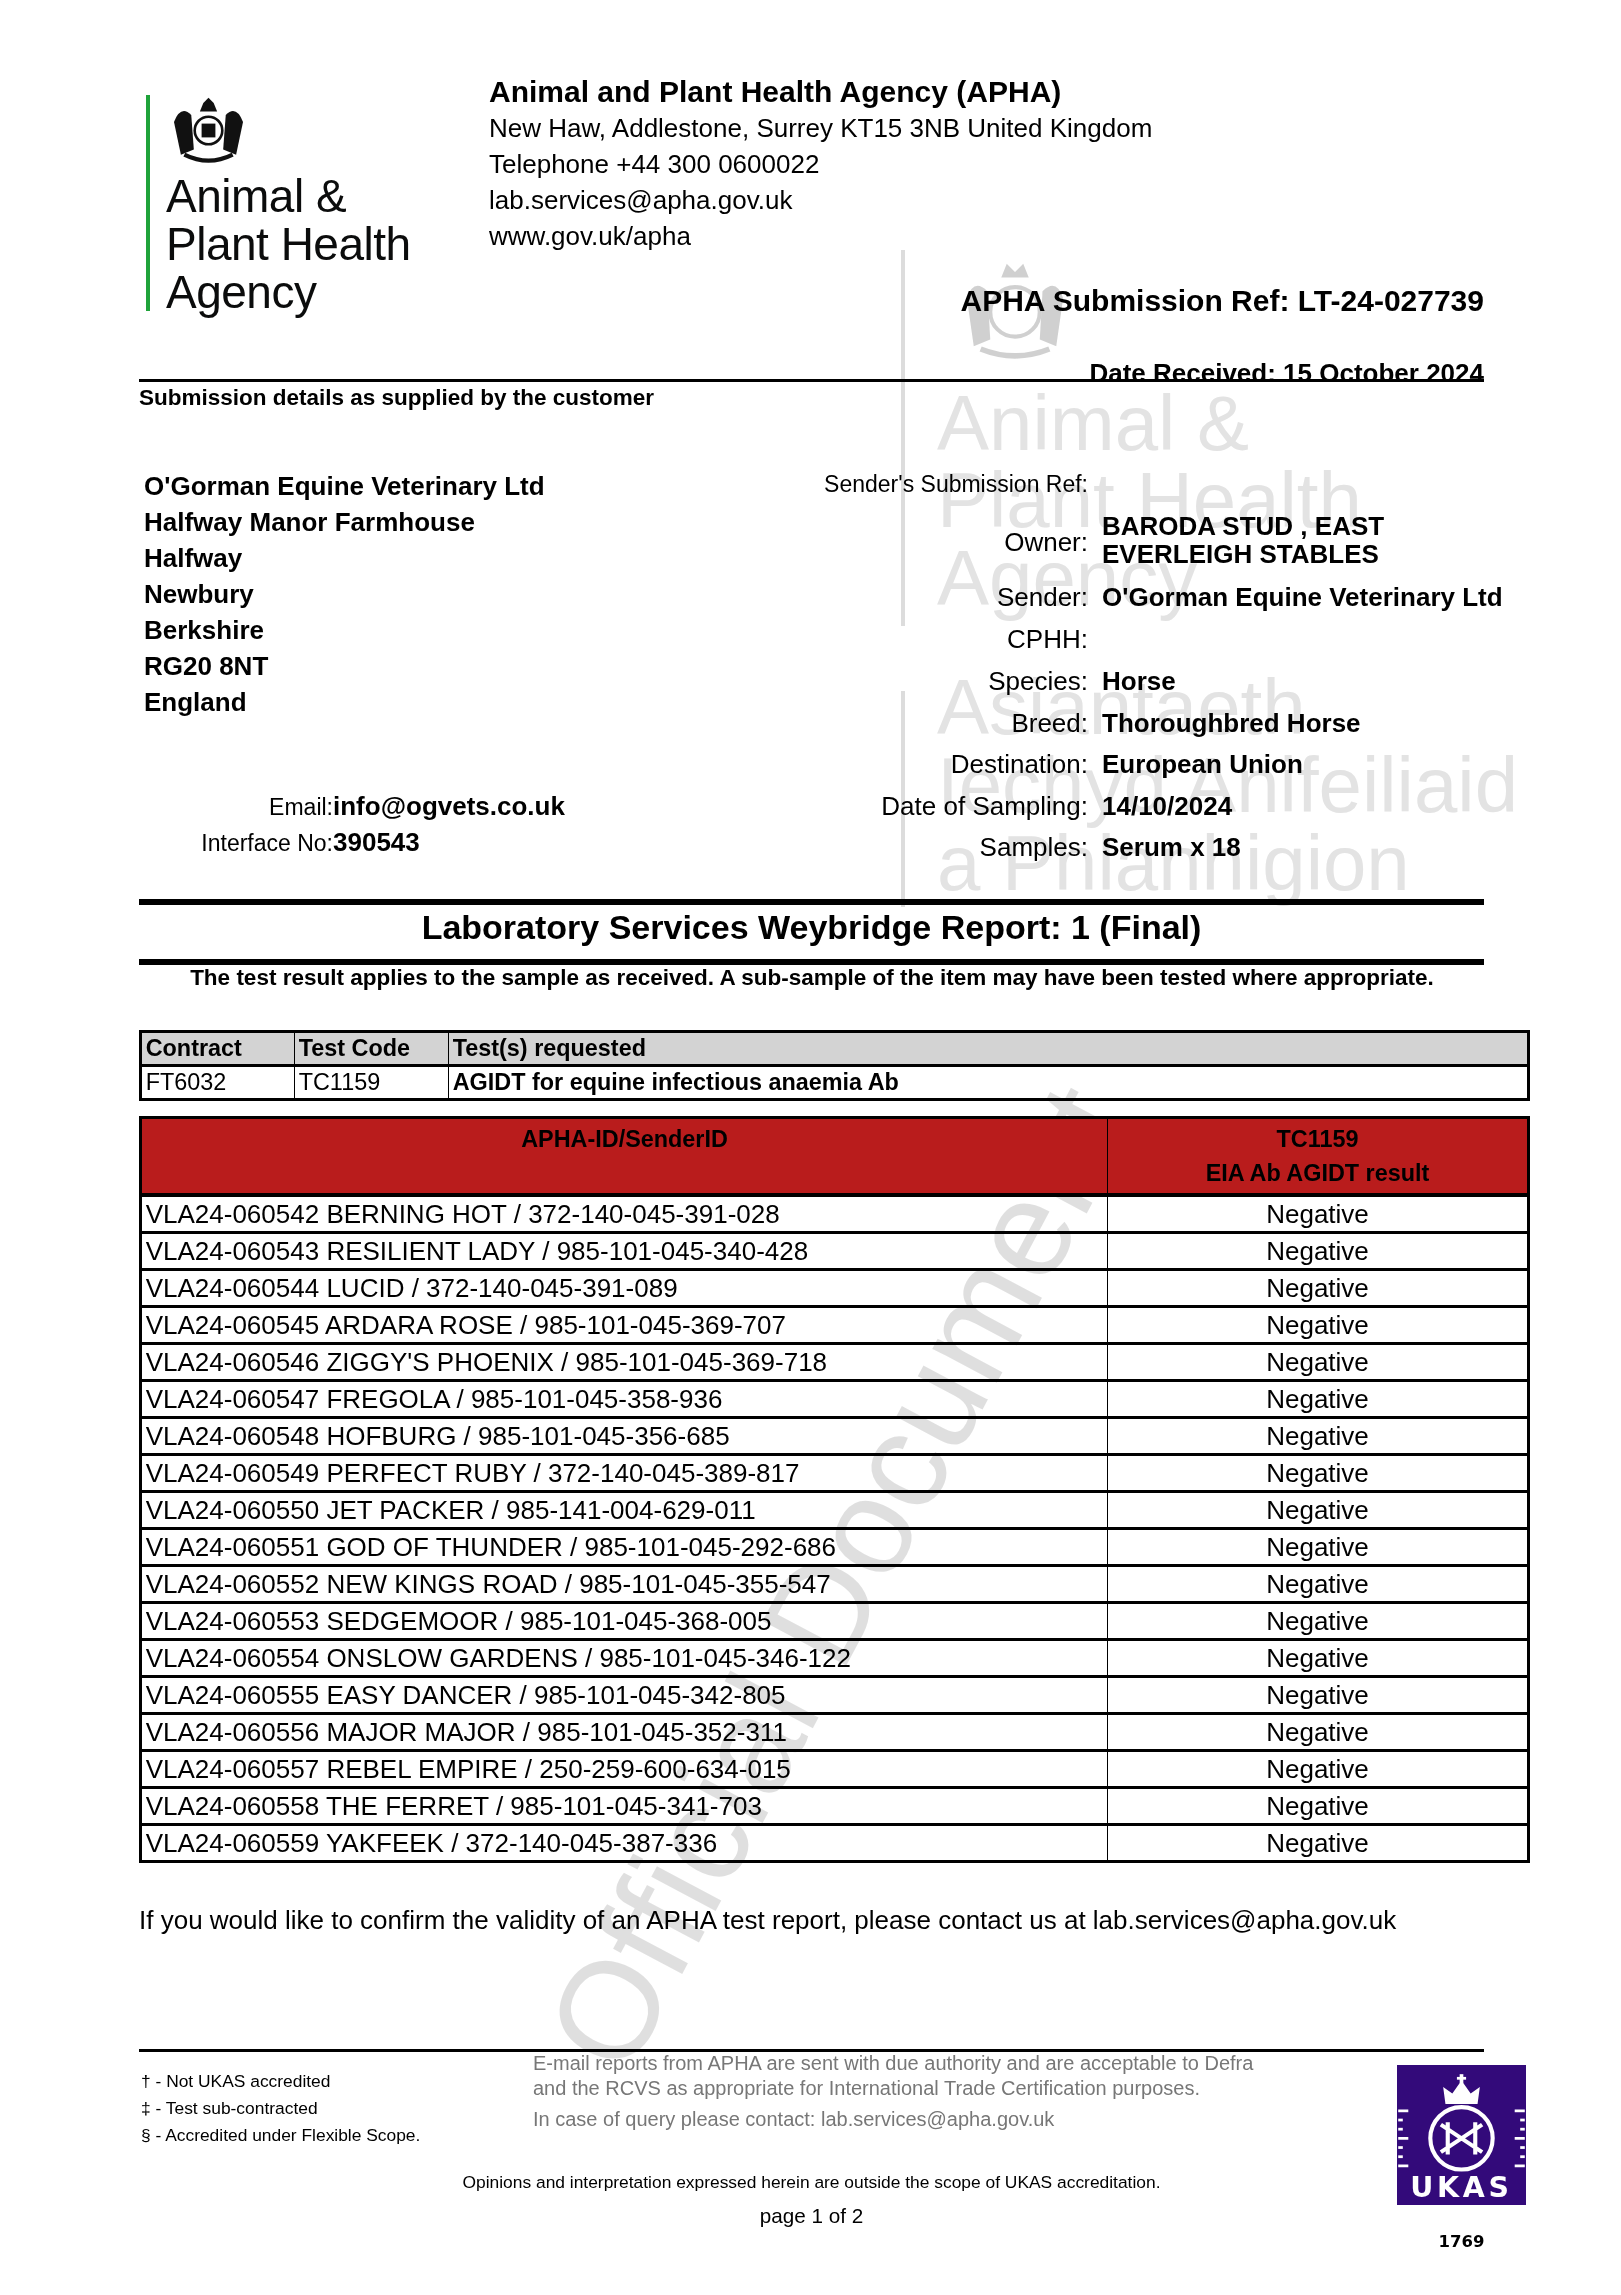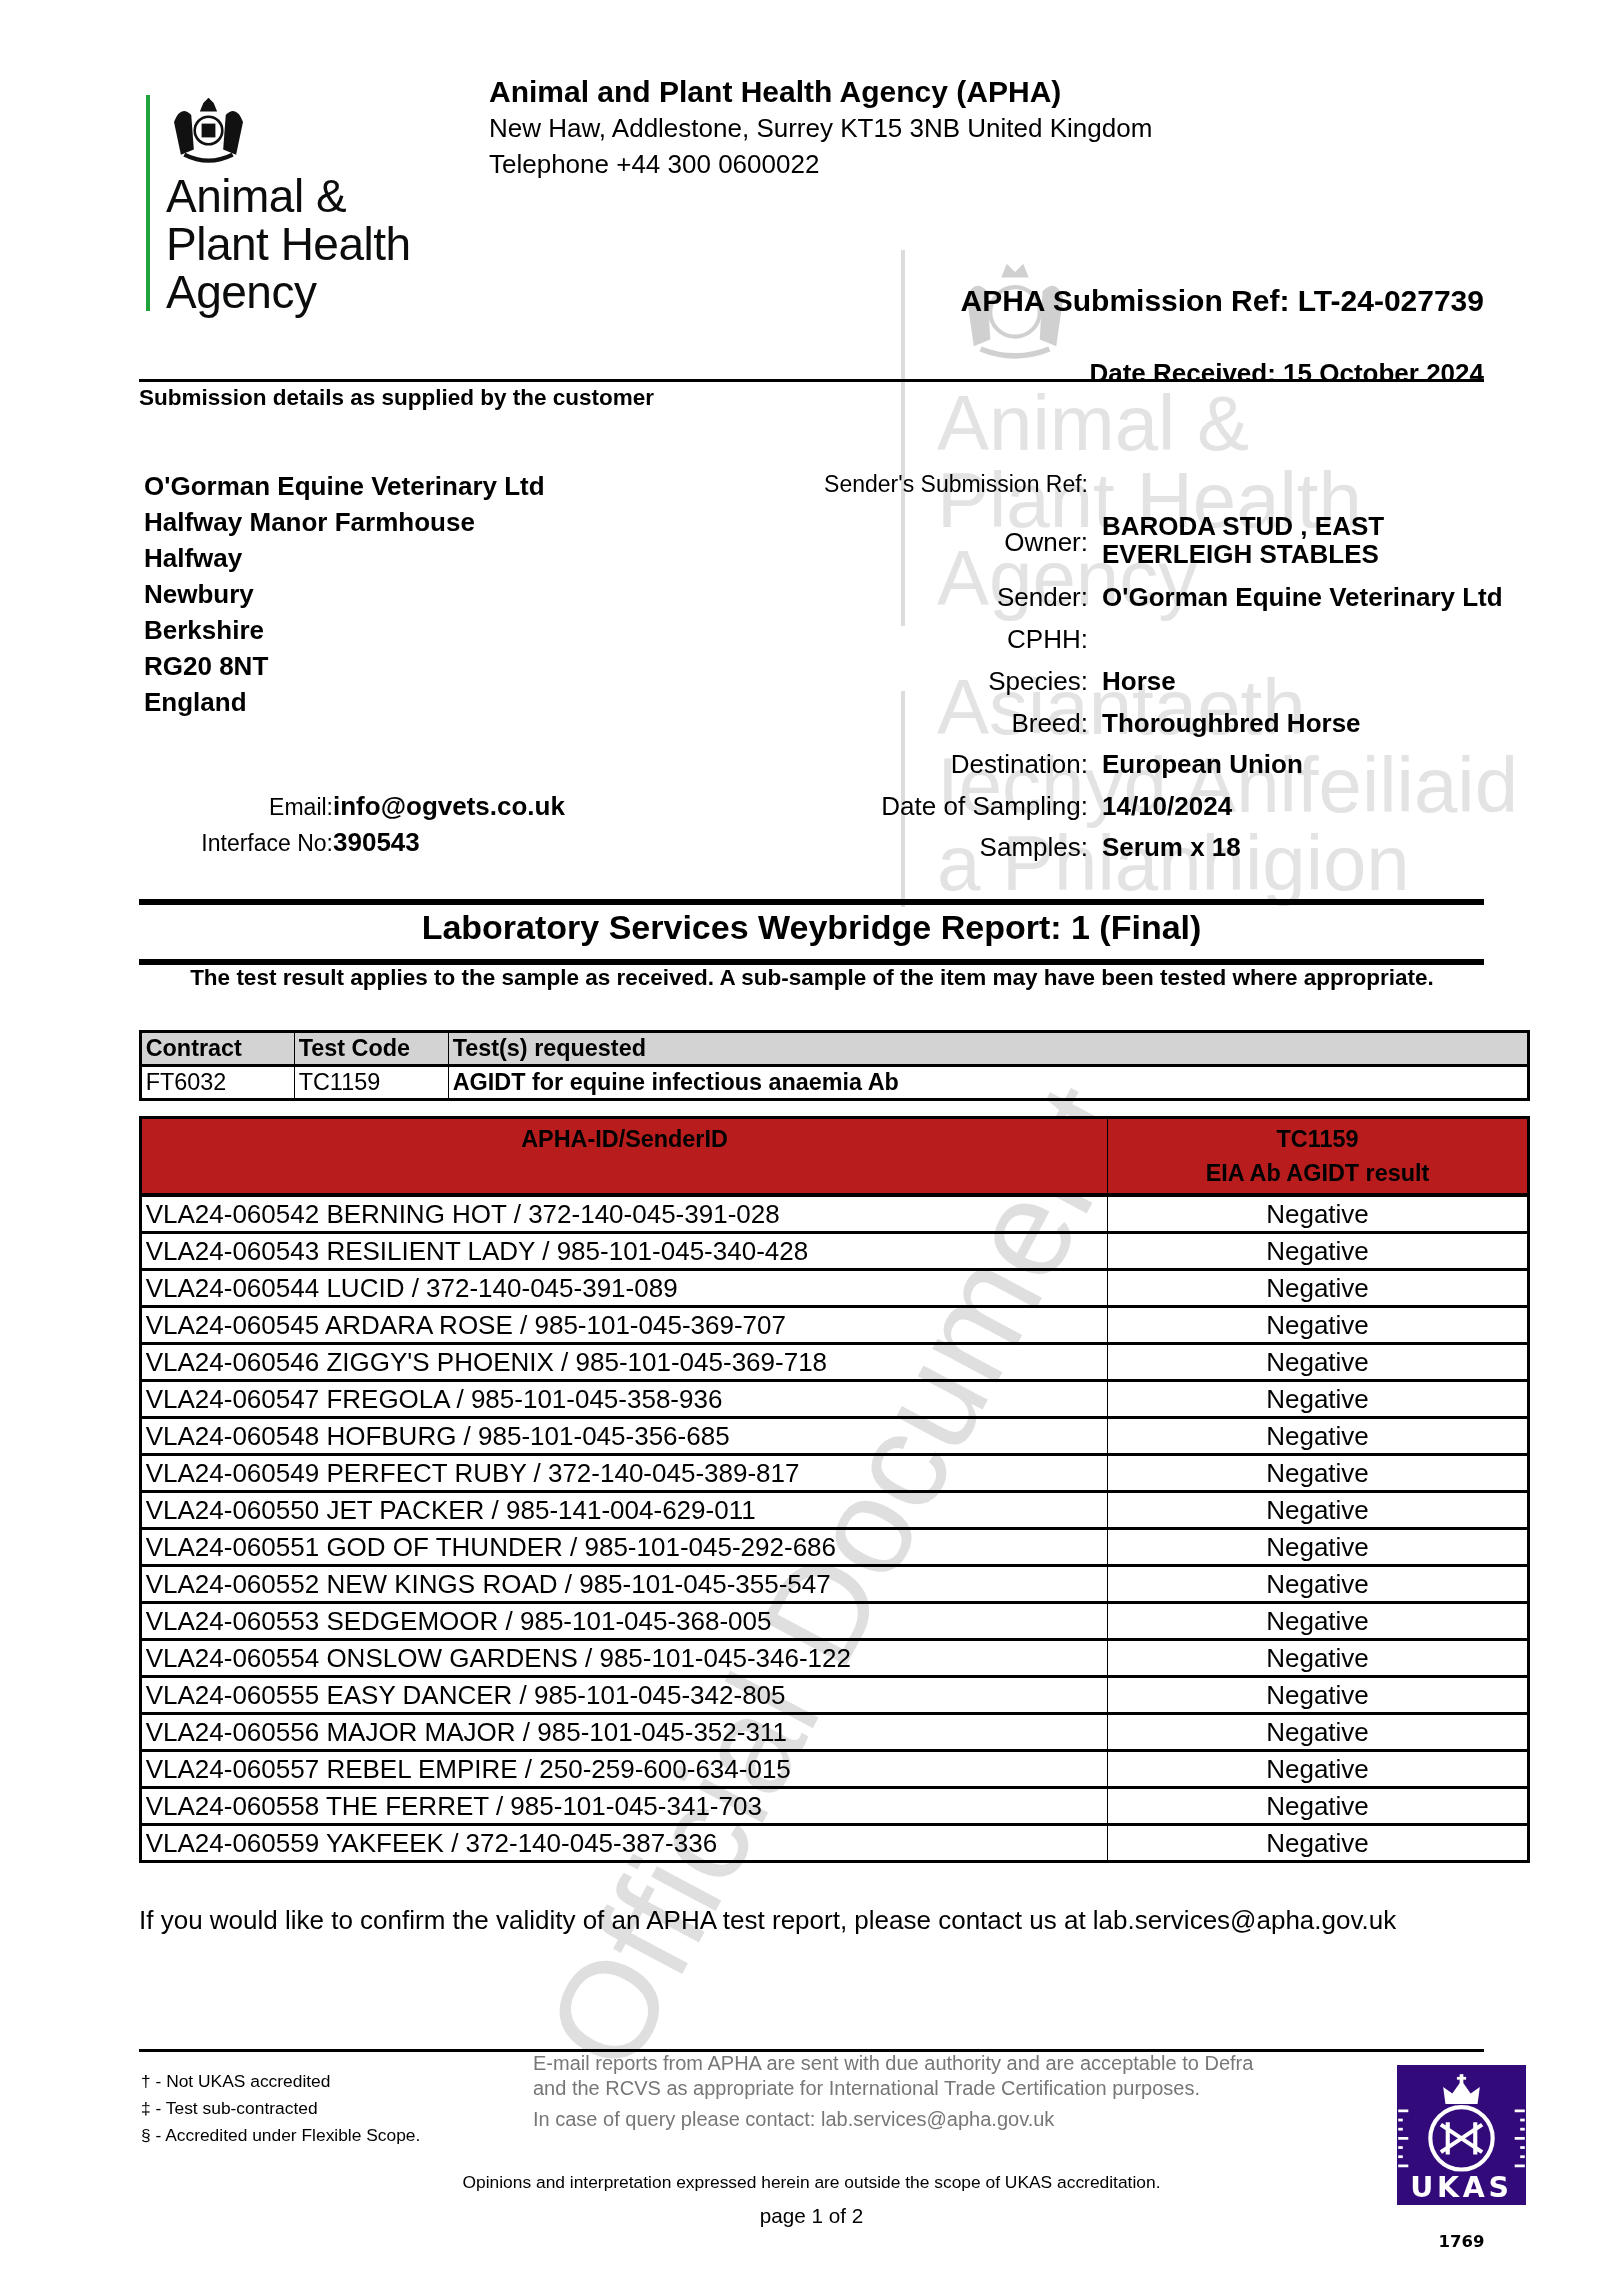--- a/index.html
+++ b/index.html
@@ -106,20 +106,22 @@
 <div class="abs logo-text">
   <div>Animal &amp;</div>
   <div>Plant Health</div>
   <div>Agency</div>
 </div>
 
 <div class="abs agency">
   <div class="name">Animal and Plant Health Agency (APHA)</div>
   <div class="line">New Haw, Addlestone, Surrey KT15 3NB United Kingdom</div>
   <div class="line">Telephone +44 300 0600022</div>
+  <div class="line">lab.services@apha.gov.uk</div>
+  <div class="line">www.gov.uk/apha</div>
 </div>
 
 <div class="abs subref">APHA Submission Ref: LT-24-027739</div>
 <div class="abs daterec">Date Received: 15 October 2024</div>
 <div class="abs rule thin" style="top:379px;"></div>
 <div class="abs supplied">Submission details as supplied by the customer</div>
 
 <div class="abs cust">
   <div>O'Gorman Equine Veterinary Ltd</div>
   <div>Halfway Manor Farmhouse</div>

